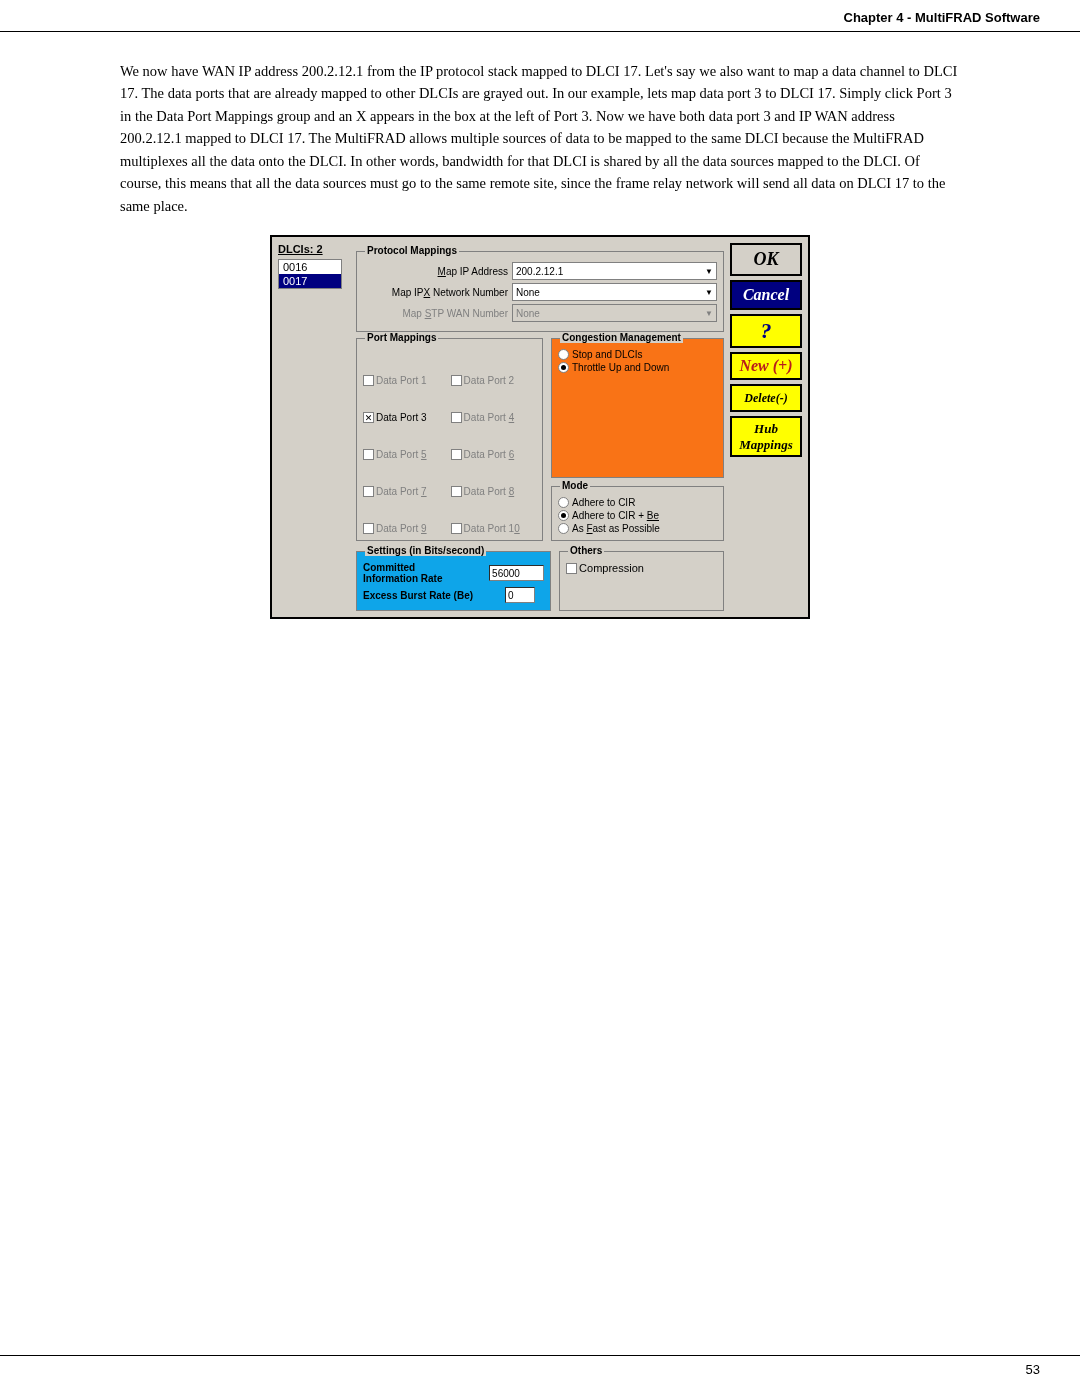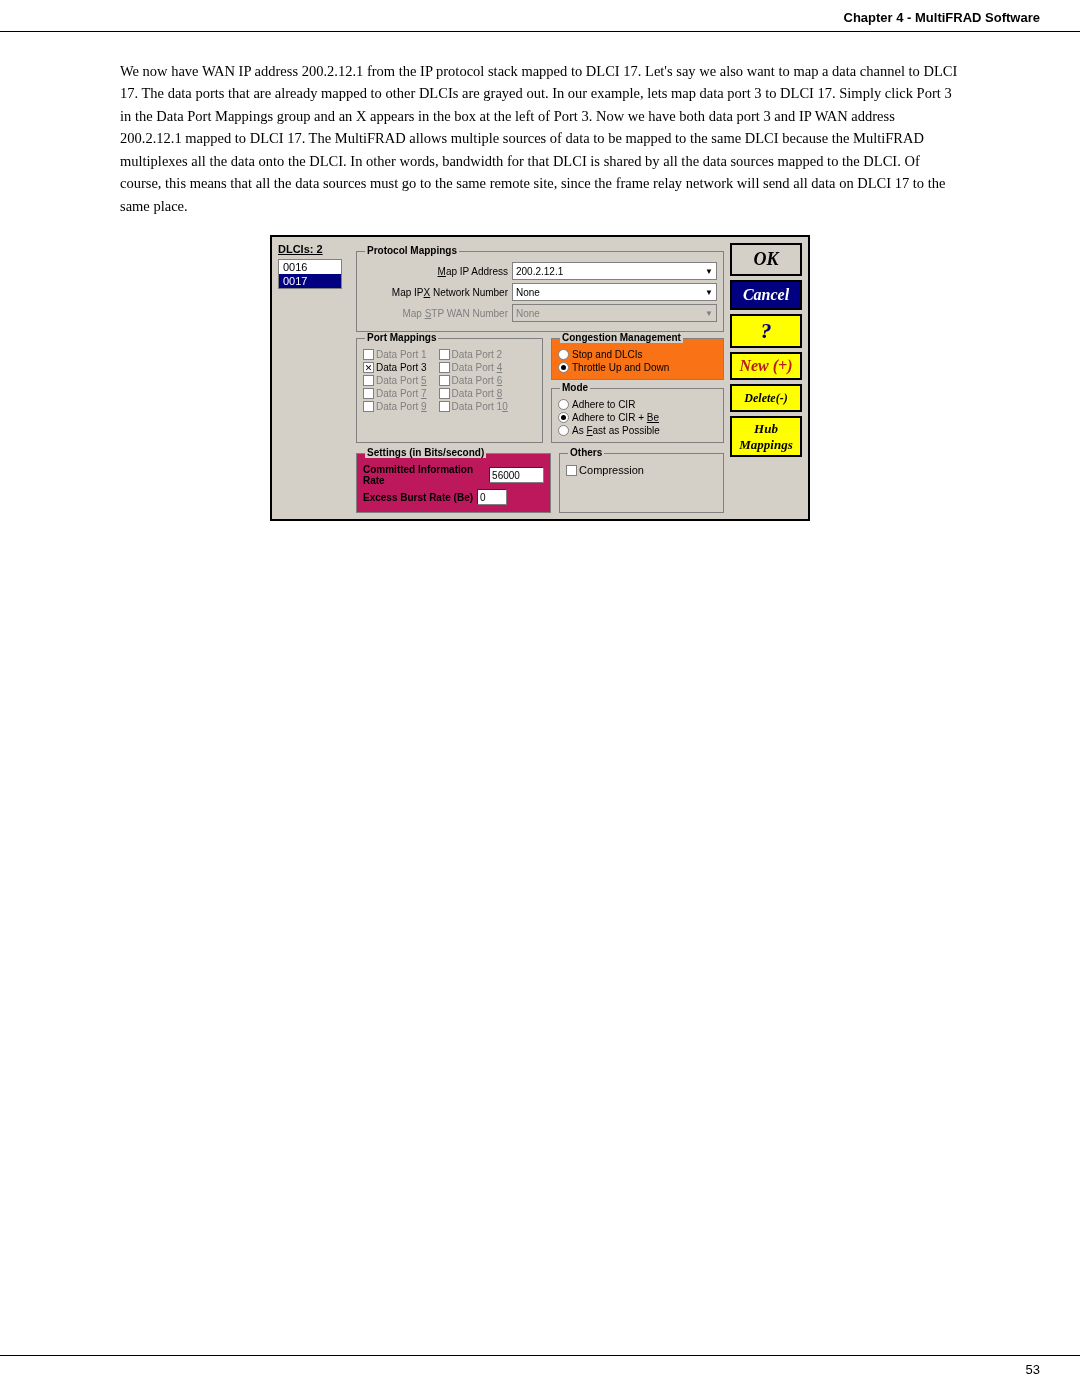--- a/index.html
+++ b/index.html
@@ -196,23 +196,24 @@
       flex: 1;
       border: 1px solid #808080;
       padding: 4px 6px 4px 6px;
       position: relative;
       background: #f97316;
     }
 
     .checkbox-row {
       display: flex;
       align-items: center;
-      gap: 12px;
+      gap: 24px;
       margin-bottom: 2px;
       font-size: 10px;
+      margin-top: 26px;
     }
 
     .cb-item {
       display: flex;
       align-items: center;
       gap: 2px;
       white-space: nowrap;
     }
 
     .checkbox-box {
@@ -271,21 +272,21 @@
       display: flex;
       gap: 8px;
       margin-top: 4px;
     }
 
     .settings-group {
       flex: 1.2;
       border: 1px solid #808080;
       padding: 4px 6px;
       position: relative;
-      background: #be185d;
+      background: #0ea5e9;
     }
 
     .others-group {
       flex: 1;
       border: 1px solid #808080;
       padding: 4px 6px;
       position: relative;
       background: #d4d0c8;
     }
 
@@ -302,20 +303,21 @@
       font-weight: bold;
     }
 
     .settings-input {
       width: 55px;
       height: 16px;
       border: 1px inset #808080;
       background: #fff;
       font-size: 10px;
       padding: 0 2px;
+      margin-left: 28px;
     }
 
     
     .right-buttons {
       display: flex;
       flex-direction: column;
       gap: 4px;
       min-width: 72px;
       align-items: stretch;
     }

